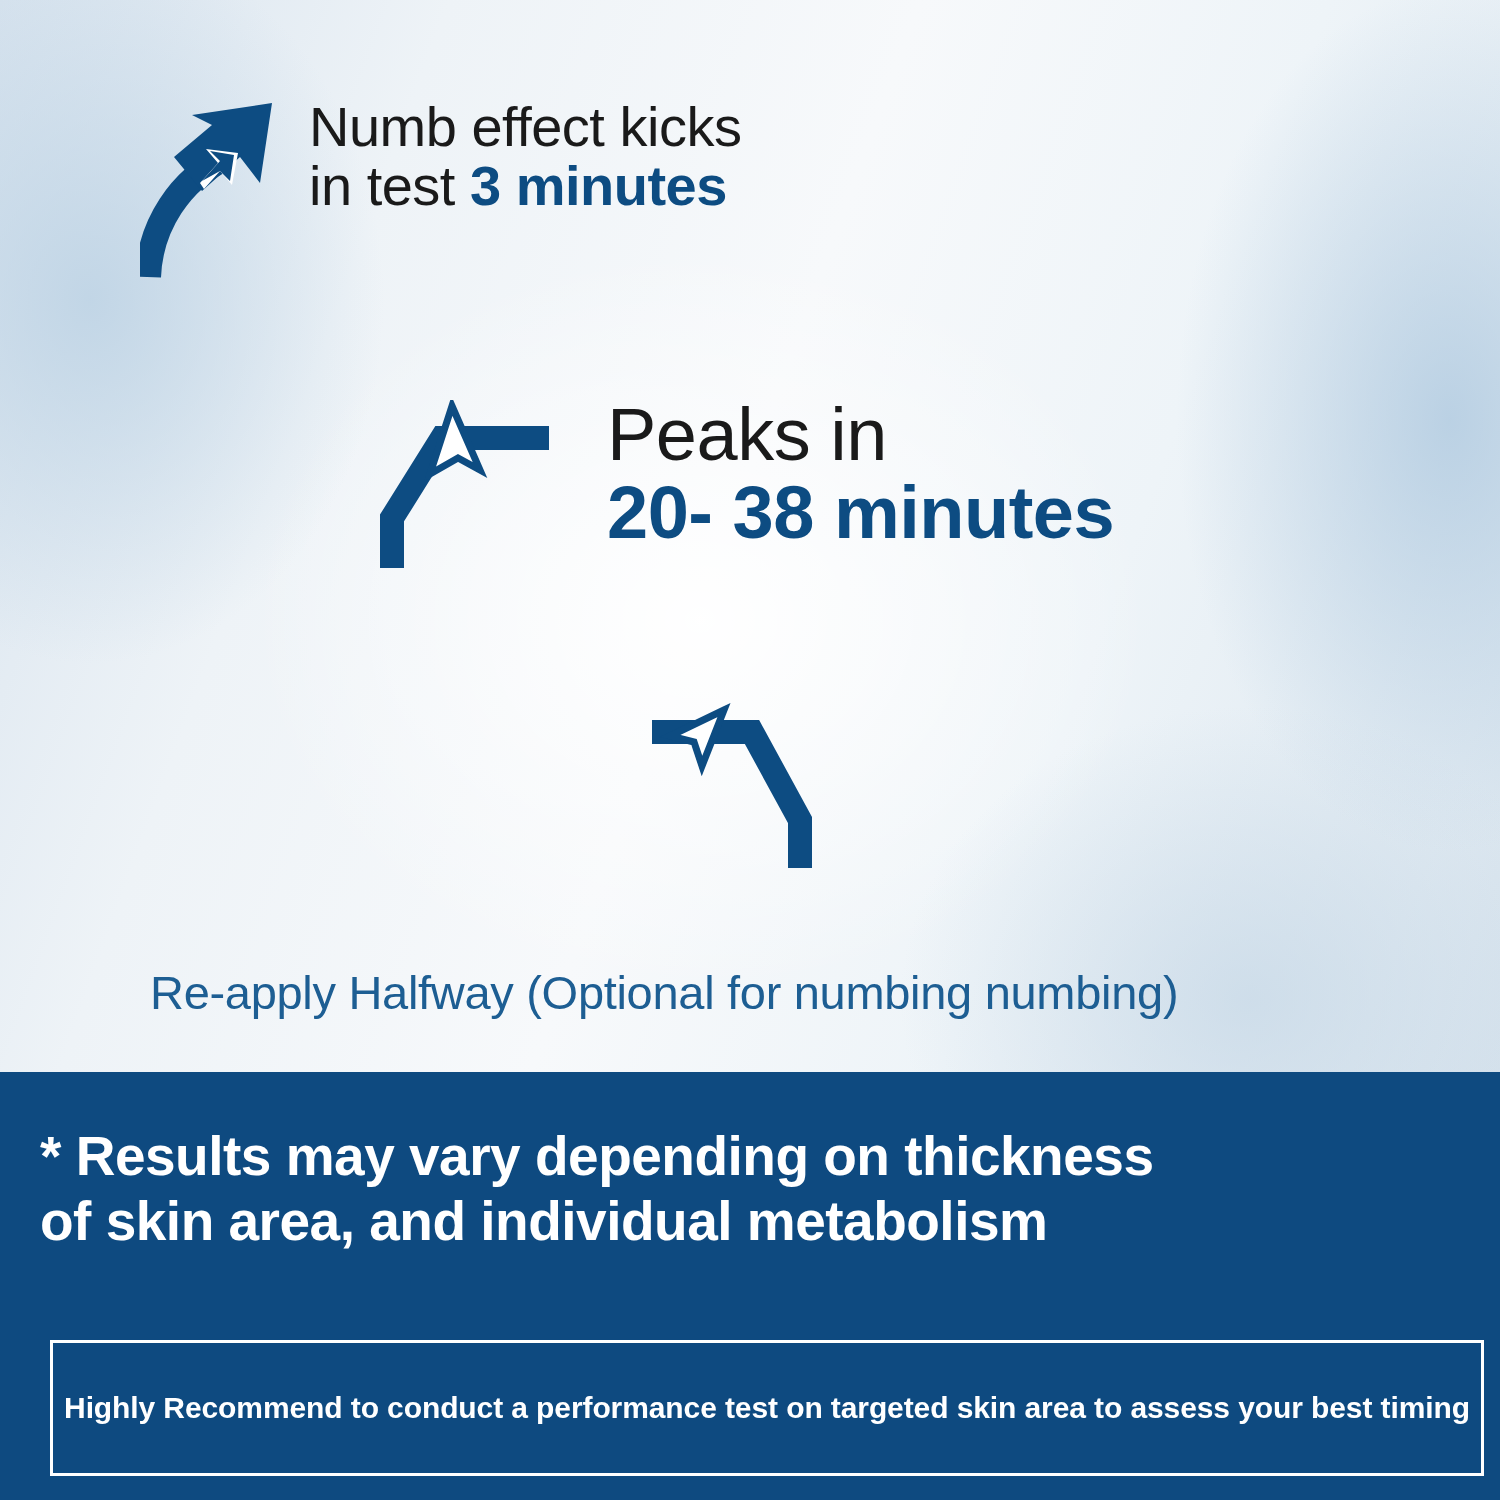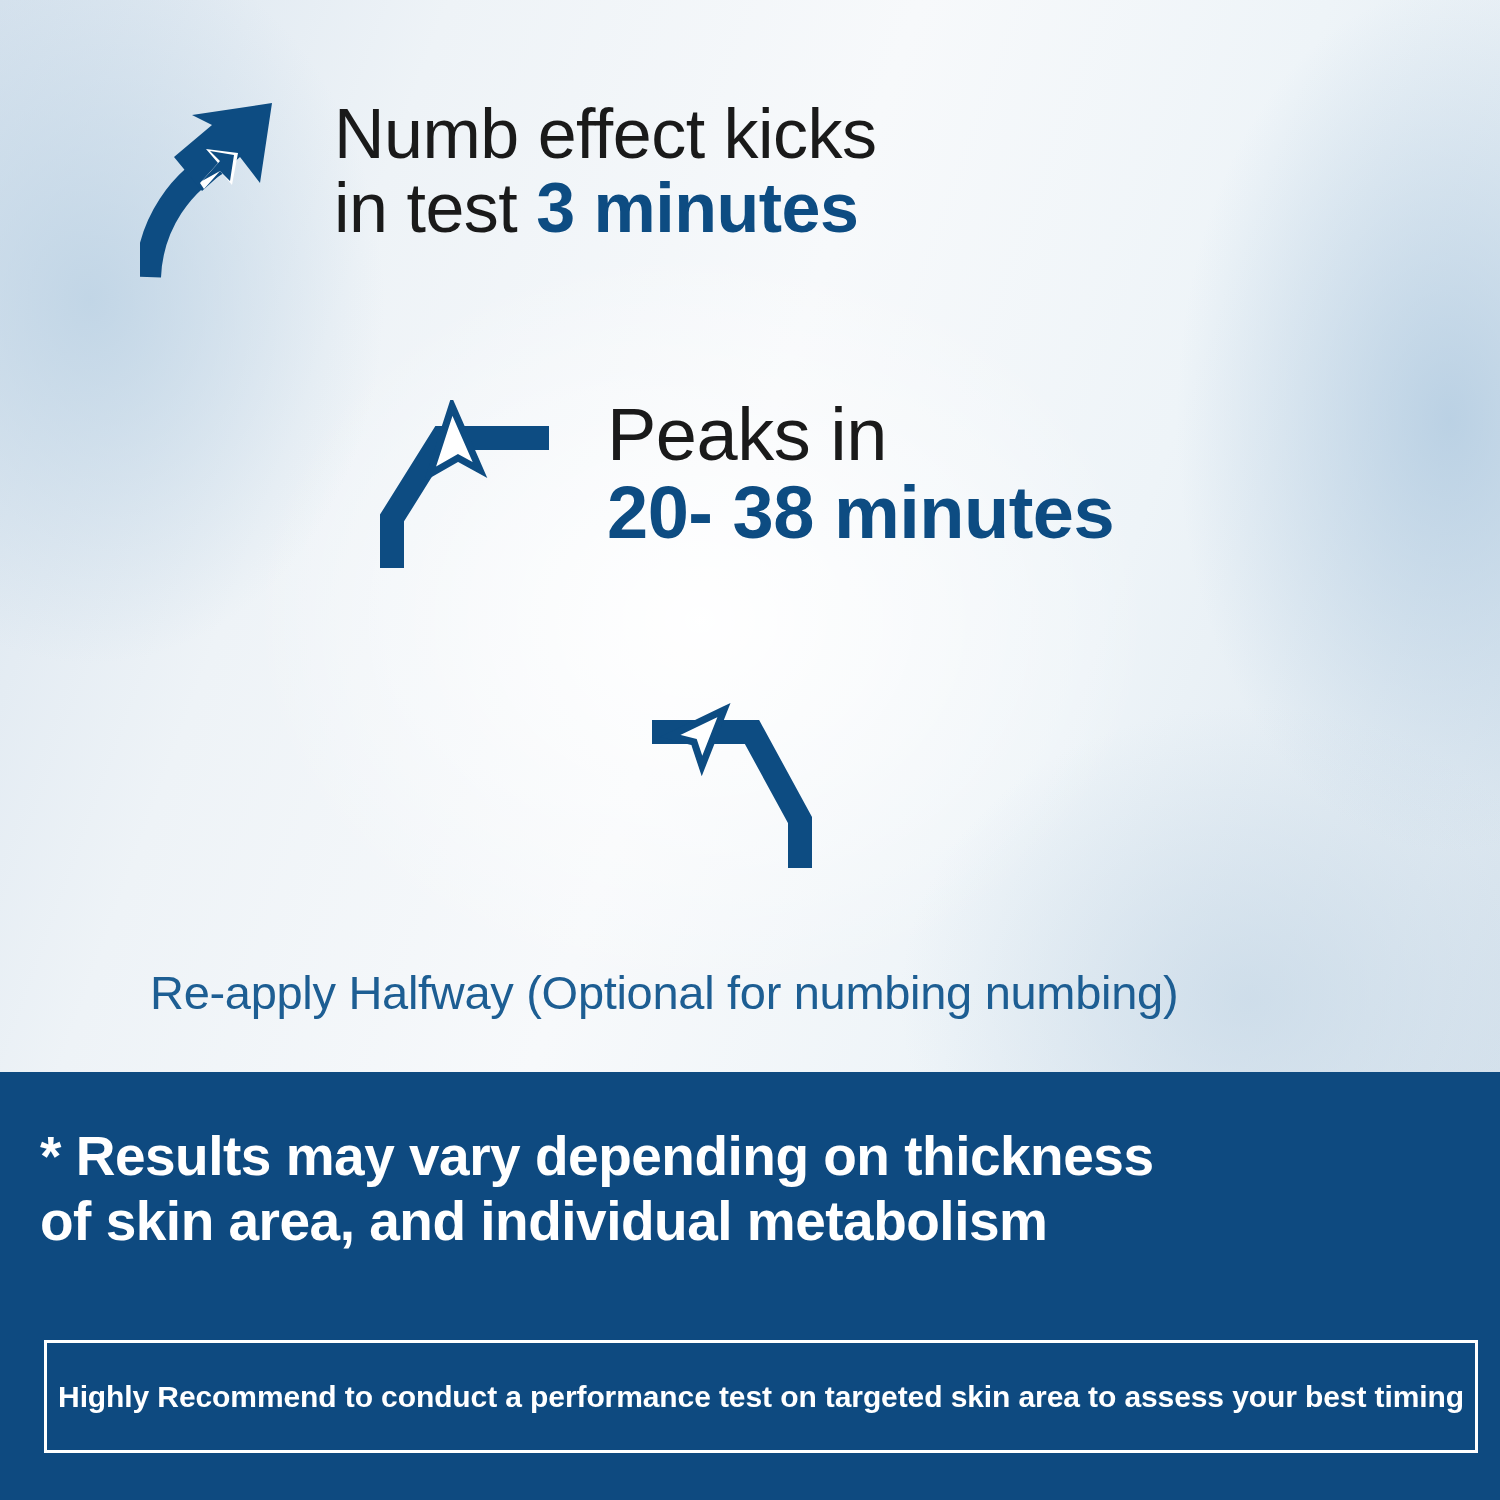--- a/index.html
+++ b/index.html
@@ -50,21 +50,21 @@
     font-weight: 700;
   }
   .line-bold {
     color: #0d4c82;
     font-weight: 700;
     letter-spacing: -0.5px;
   }
 
   
   #row1 { left: 140px; top: 95px; }
-  #row1 .row-text { font-size: 70px; margin-left: 44px; margin-top: 2px; }
+  #row1 .row-text { font-size: 56px; margin-left: 19px; margin-top: 2px; }
 
   
   #row2 { left: 374px; top: 400px; }
   #row2 .row-text { font-size: 74px; margin-left: 48px; margin-top: -4px; }
 
   
   #row3 { left: 640px; top: 700px; }
   #row3 .row-text { font-size: 74px; margin-left: 44px; margin-top: -8px; }
 
   .arrow-svg { display: block; }
@@ -99,24 +99,24 @@
     color: #ffffff;
     font-weight: 700;
     font-size: 55px;
     line-height: 1.18;
     letter-spacing: -0.5px;
     padding: 0 40px;
     box-sizing: border-box;
   }
   .note-box {
     position: absolute;
-    left: 44px;
+    left: 50px;
     top: 268px;
     width: 1434px;
-    height: 113px;
+    height: 136px;
     border: 3px solid #ffffff;
     box-sizing: border-box;
     display: flex;
     align-items: center;
     justify-content: center;
   }
   .note-text {
     color: #ffffff;
     font-weight: 700;
     font-size: 30px;

